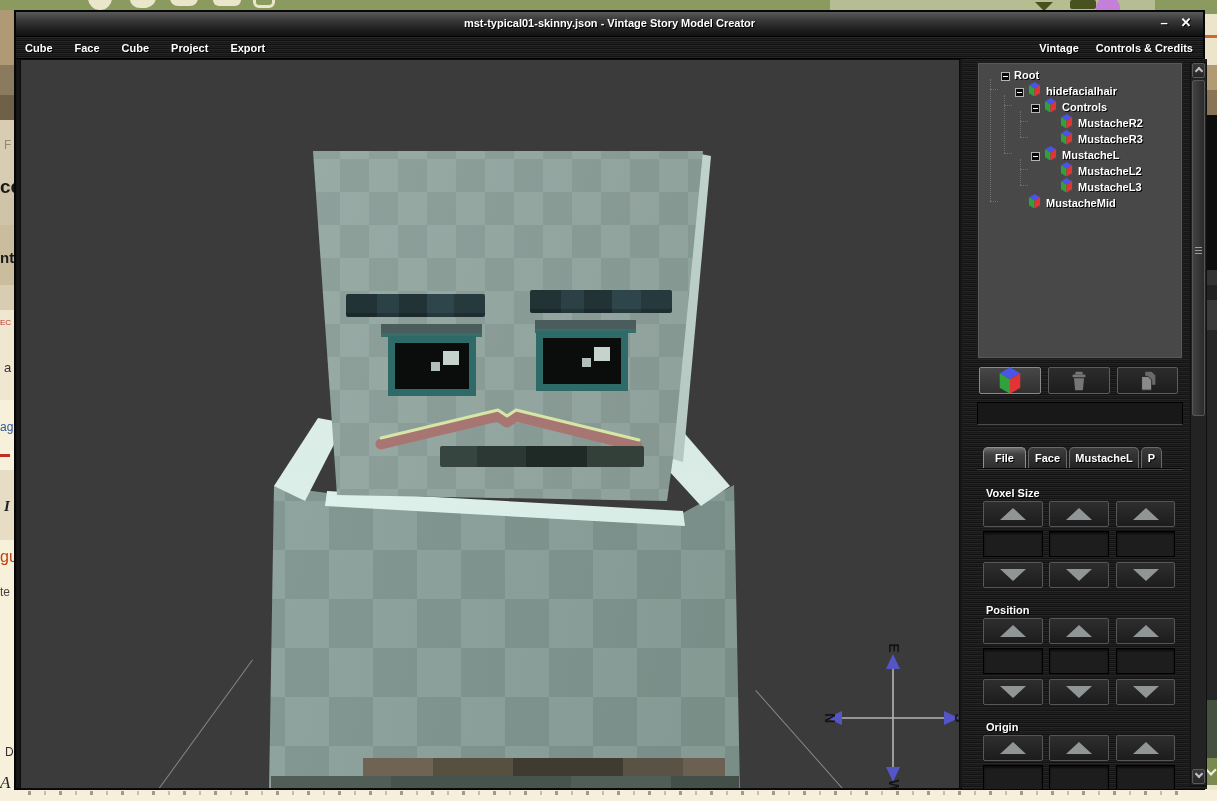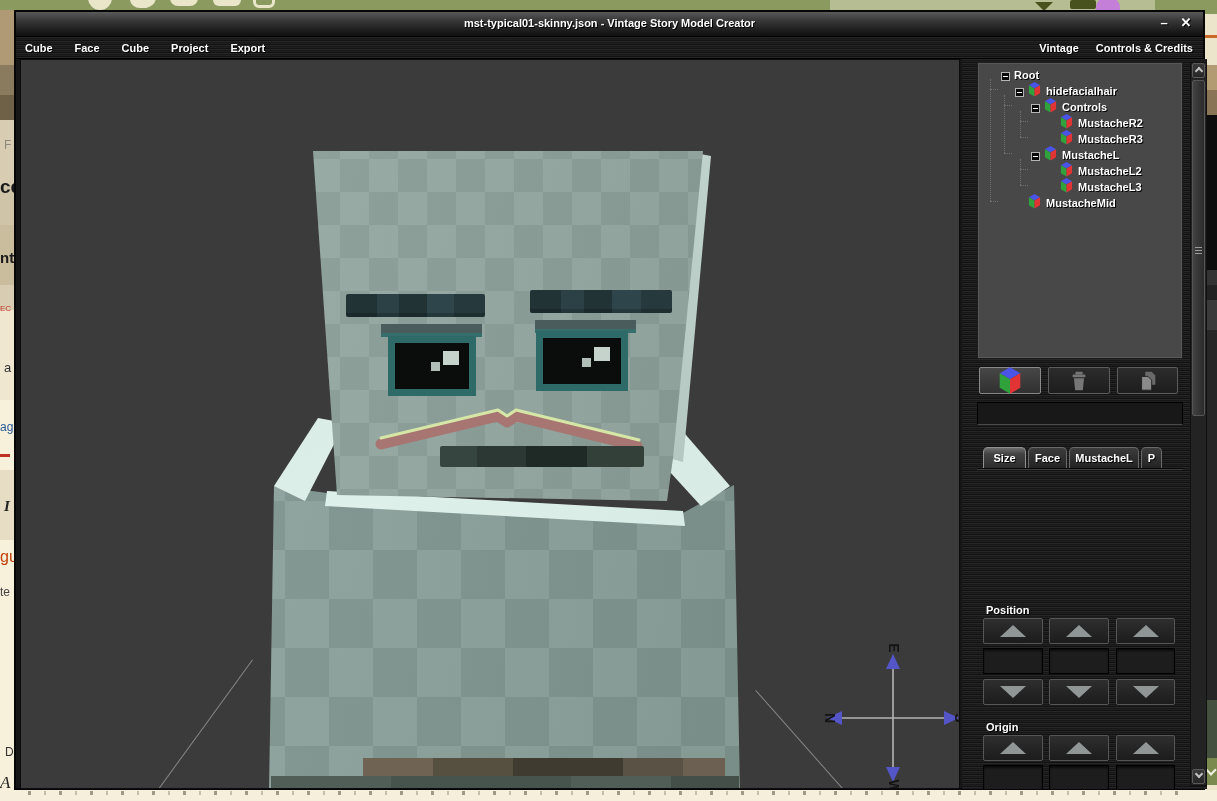--- a/index.html
+++ b/index.html
@@ -162,21 +162,21 @@
   <div class="blk" style="top:85px;height:25px;background:#6e6148"></div>
   <div class="blk" style="top:110px;height:65px;background:#d8cdb2"></div>
   <div class="blk" style="top:175px;height:40px;background:#cfc4a8"></div>
   <div class="blk" style="top:215px;height:60px;background:#c9bd9e"></div>
   <div class="blk" style="top:275px;height:25px;background:#d8cdb2"></div>
   <div class="blk" style="top:300px;height:90px;background:#efe7cf"></div>
   <div class="blk" style="top:460px;height:70px;background:#e6ddc4"></div>
   <span class="frag" style="top:128px;left:4px;color:#8f8a7e;font-size:12px">F</span>
   <span class="frag" style="top:166px;left:0;color:#1a1a1a;font-size:19px;font-weight:bold">ce</span>
   <span class="frag" style="top:239px;left:0;color:#1a1a1a;font-size:15px;font-weight:bold">nt</span>
-  <span class="frag" style="top:294px;left:0;color:#c03022;font-size:8px">EC</span>
+  <span class="frag" style="top:308px;left:0;color:#c03022;font-size:8px">EC</span>
   <span class="frag" style="top:350px;left:4px;color:#333;font-size:13px">a</span>
   <span class="frag" style="top:410px;left:0;color:#2a5a9a;font-size:12px">ag</span>
   <div class="frag" style="top:444px;left:0;width:10px;height:3px;background:#c03022"></div>
   <span class="frag" style="top:488px;left:4px;color:#222;font-size:15px;font-weight:bold;font-style:italic;font-family:'Liberation Serif',serif">I</span>
   <span class="frag" style="top:538px;left:0;color:#c2410c;font-size:16px">gu</span>
   <span class="frag" style="top:575px;left:0;color:#444;font-size:12px">te</span>
   <span class="frag" style="top:735px;left:5px;color:#333;font-size:12px">D</span>
   <span class="frag" style="top:763px;left:0;color:#222;font-size:17px;font-style:italic;font-family:'Liberation Serif',serif">A</span>
 </div>
 
@@ -380,36 +380,35 @@
     <div class="tool-btn" style="left:155px;width:61px">
       <svg width="22" height="22" viewBox="0 0 24 24">
         <path d="M9 2h7l4 4v10H9z" fill="#6a6a6a"></path>
         <path d="M5 7h7l4 4v11H5z" fill="#8a8a8a" stroke="#222" stroke-width="1"></path>
       </svg>
     </div>
 
     <input class="name-field" value="" style="">
 
     <div class="tab active" style="left:21px;width:43px">
-        <span>Size</span>
+        <span>File</span>
       </div>
     <div class="tab" style="left:66px;width:39px">
         <span>Face</span>
       </div>
     <div class="tab" style="left:107px;width:70px">
         <span>MustacheL</span>
       </div>
     <div class="tab" style="left:179px;width:21px">
         <span>P</span>
       </div>
     <div class="tab-sep"></div>
 
-
-    <div class="section" style="top:545px;height:110px">
-      <span class="sec-label">Position</span>
+    <div class="section" style="top:428px;height:110px">
+      <span class="sec-label">Voxel Size</span>
       <div class="stepbtn row-up col1">
           <span class="tri-up"></span>
         </div>
       <div class="stepbtn row-up col2">
           <span class="tri-up"></span>
         </div>
       <div class="stepbtn row-up col3">
           <span class="tri-up"></span>
         </div>
       <div class="valfield row-val col1"></div>
@@ -419,20 +418,45 @@
           <span class="tri-down"></span>
         </div>
       <div class="stepbtn row-down col2">
           <span class="tri-down"></span>
         </div>
       <div class="stepbtn row-down col3">
           <span class="tri-down"></span>
         </div>
     </div>
 
+    <div class="section" style="top:545px;height:110px">
+      <span class="sec-label">Position</span>
+      <div class="stepbtn row-up col1">
+          <span class="tri-up"></span>
+        </div>
+      <div class="stepbtn row-up col2">
+          <span class="tri-up"></span>
+        </div>
+      <div class="stepbtn row-up col3">
+          <span class="tri-up"></span>
+        </div>
+      <div class="valfield row-val col1"></div>
+      <div class="valfield row-val col2"></div>
+      <div class="valfield row-val col3"></div>
+      <div class="stepbtn row-down col1">
+          <span class="tri-down"></span>
+        </div>
+      <div class="stepbtn row-down col2">
+          <span class="tri-down"></span>
+        </div>
+      <div class="stepbtn row-down col3">
+          <span class="tri-down"></span>
+        </div>
+    </div>
+
     <div class="section" style="top:662px;height:68px">
       <span class="sec-label">Origin</span>
       <div class="stepbtn row-up col1">
           <span class="tri-up"></span>
         </div>
       <div class="stepbtn row-up col2">
           <span class="tri-up"></span>
         </div>
       <div class="stepbtn row-up col3">
           <span class="tri-up"></span>

